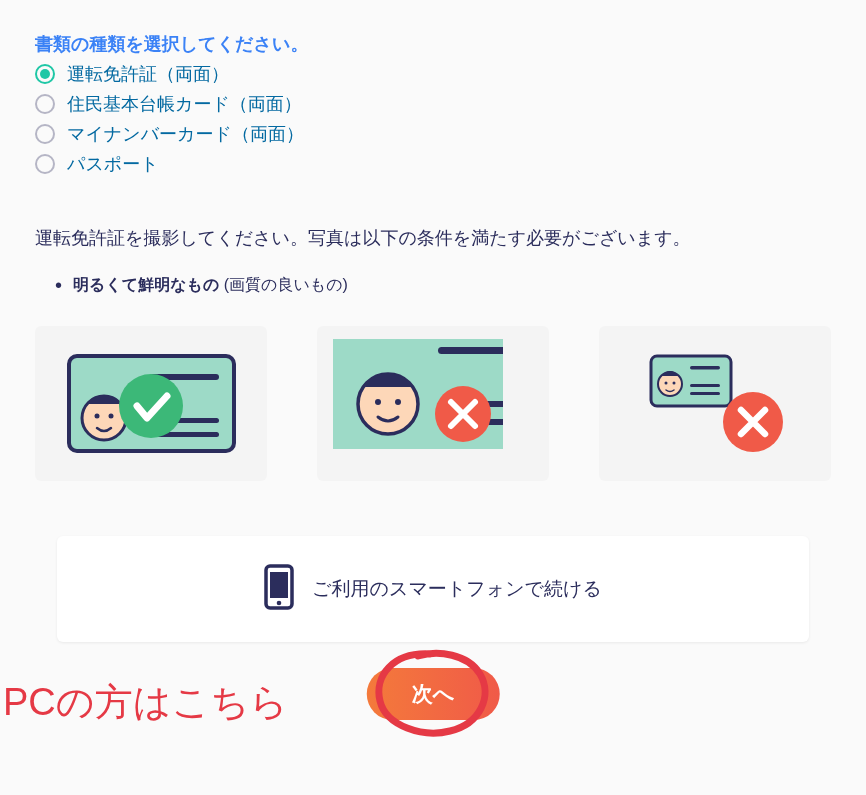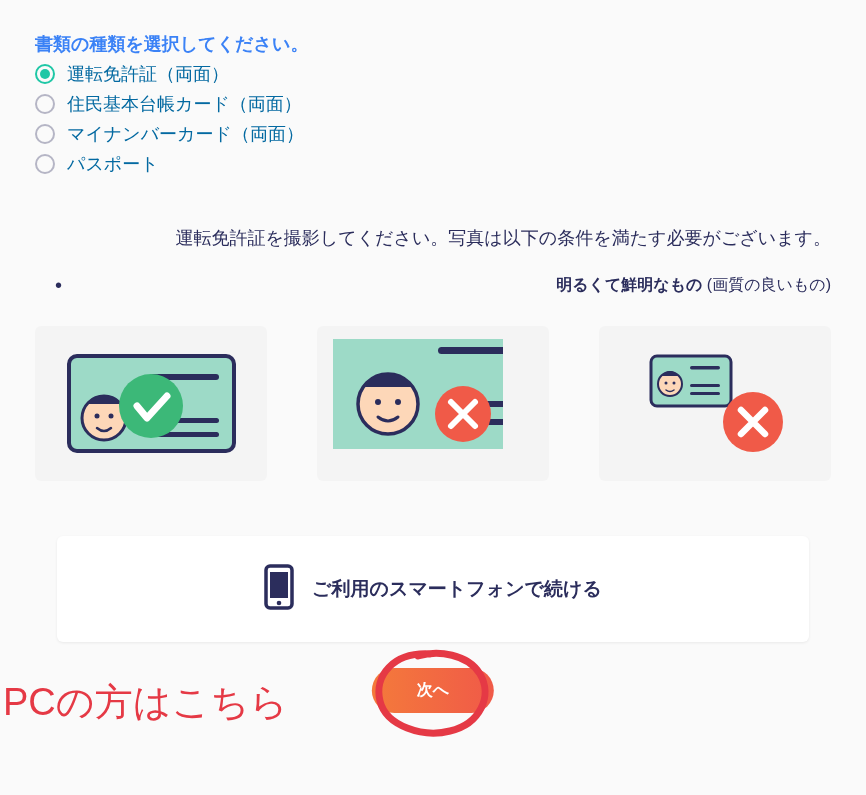--- a/index.html
+++ b/index.html
@@ -49,27 +49,25 @@
       background: #1fc7a6;
     }
     .radio-label {
       font-size: 18px;
       color: #0369a1;
     }
     .instruction {
       font-size: 18px;
       color: #2b2d5c;
       margin-bottom: 25px;
-      text-align: right;
     }
     .requirements {
       list-style: none;
       margin-left: 20px;
       margin-bottom: 30px;
-      text-align: right;
     }
     .requirements li {
       font-size: 16px;
       color: #2b2d5c;
       margin-bottom: 14px;
       position: relative;
       padding-left: 18px;
     }
     .requirements li::before {
       content: "•";
@@ -108,37 +106,37 @@
       justify-content: center;
       box-shadow: 0 1px 3px rgba(0,0,0,0.07);
       cursor: pointer;
       position: relative;
     }
     .phone-icon-box {
       margin-right: 18px;
     }
     .phone-text {
       font-size: 19px;
-      font-weight: bold;
+      font-weight: normal;
       color: #2b2d5c;
     }
 
     .next-row {
       position: relative;
       margin-top: 14px;
       height: 70px;
     }
     .next-btn {
       position: absolute;
       left: 50%;
       transform: translateX(-50%);
       top: 12px;
       background: linear-gradient(90deg, #f47a3b 0%, #f05a48 100%);
       color: #fff;
-      font-size: 16px;
+      font-size: 21px;
       font-weight: bold;
       padding: 12px 45px;
       border: none;
       border-radius: 999px;
       cursor: pointer;
     }
     .pc-label {
       position: absolute;
       left: -32px;
       bottom: -2px;

